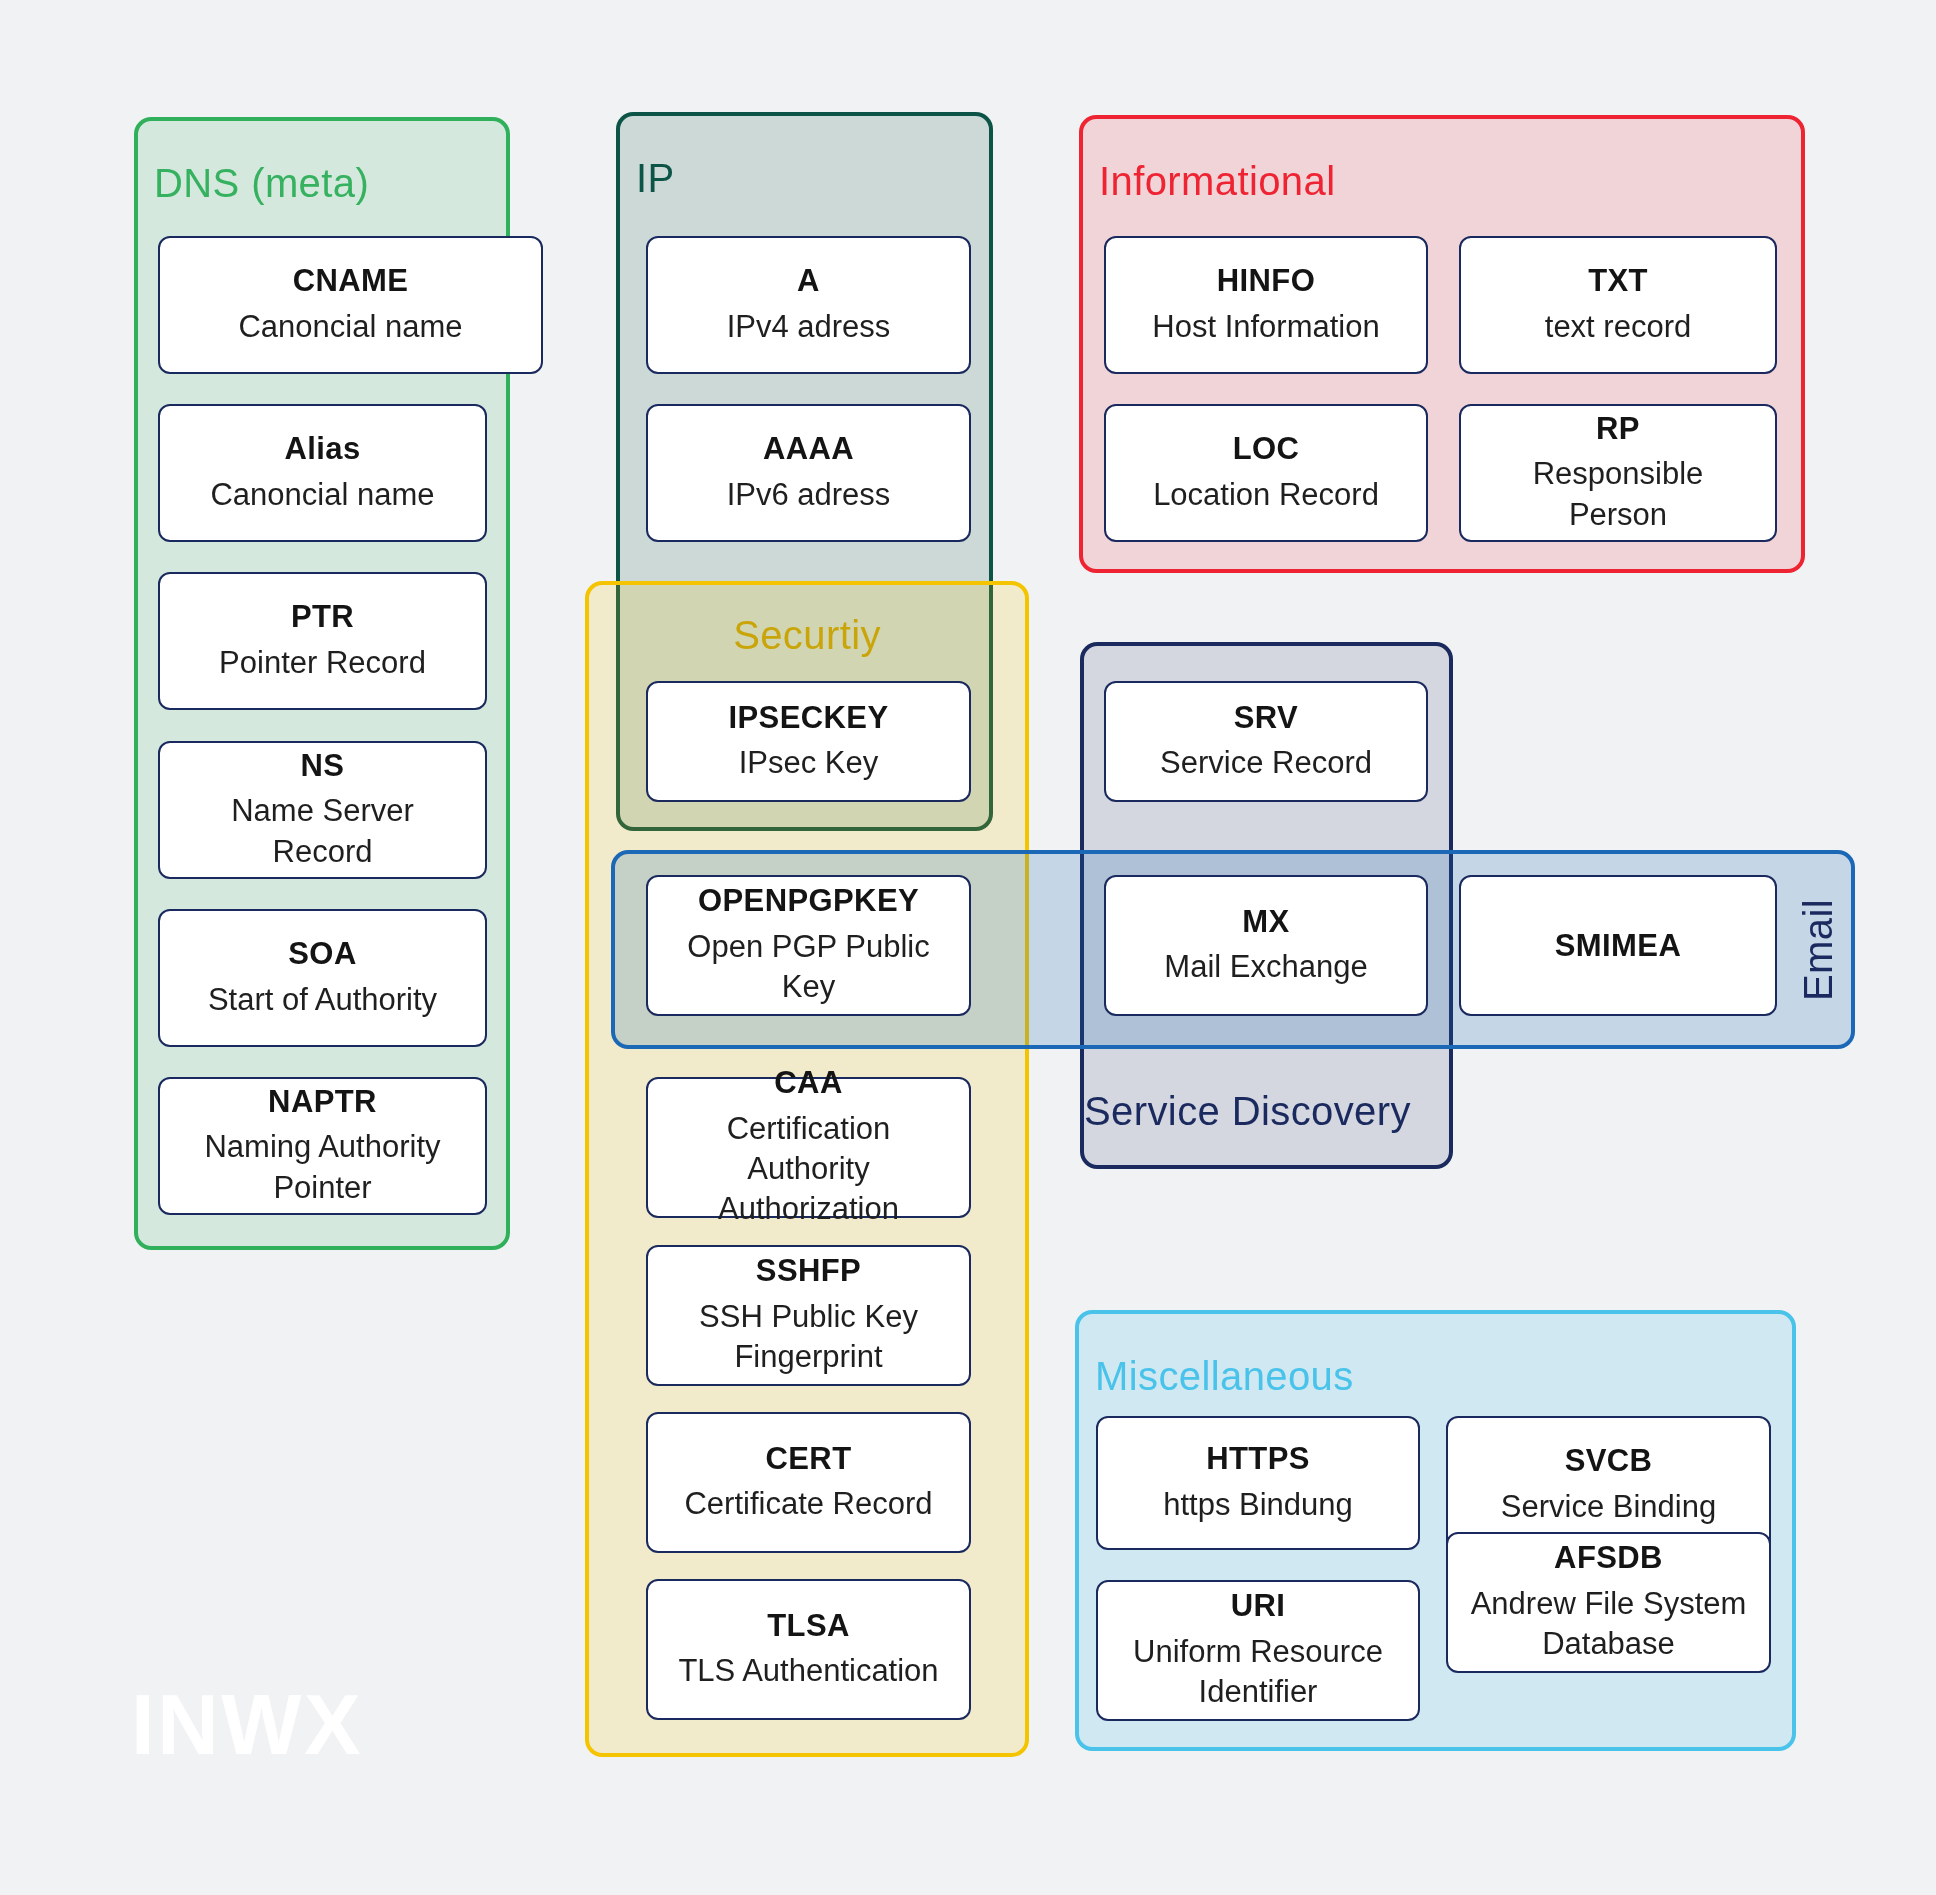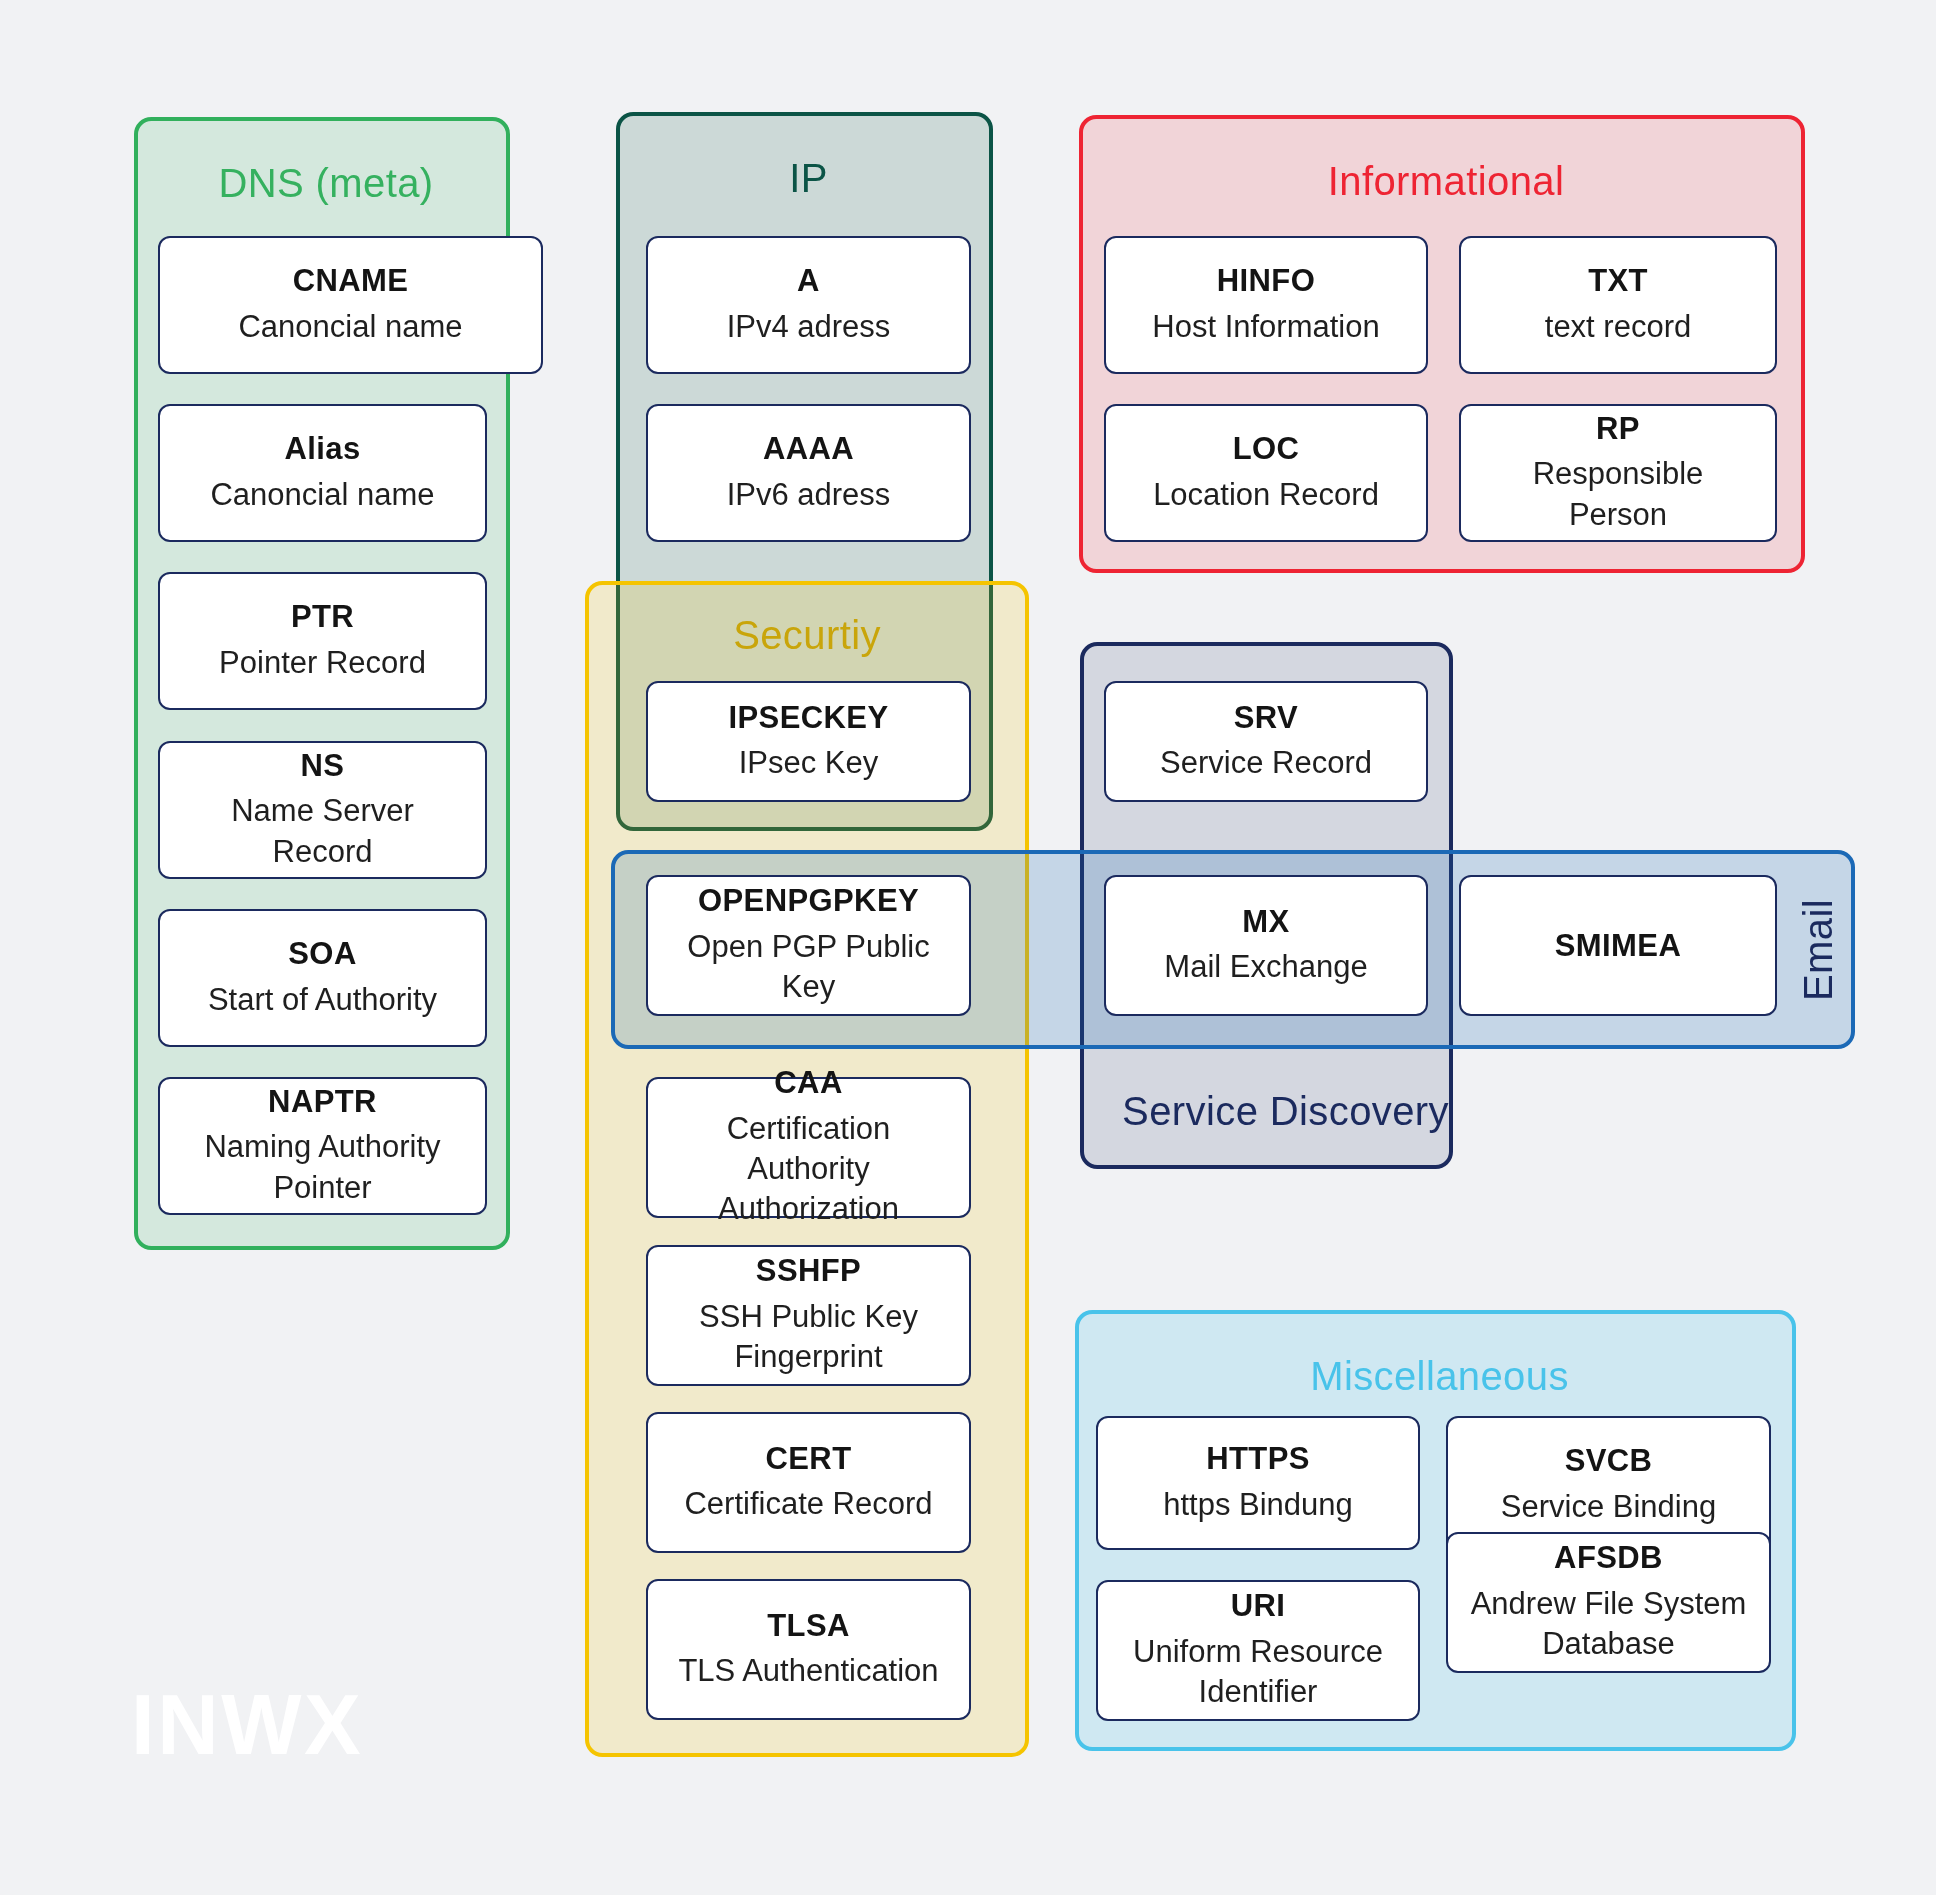--- a/index.html
+++ b/index.html
@@ -26,37 +26,37 @@
   }
   .group-title {
     font-size: 40px;
     font-weight: 500;
     letter-spacing: 0.4px;
     white-space: nowrap;
   }
   .group-title--top {
     position: absolute;
     top: 40px;
-    left: 4px;
+    left: 16px;
     width: 100%;
-    text-align: center;
+    text-align: left;
   }
   .group-title--top-tight {
     position: absolute;
     top: 28px;
     left: 0;
     width: 100%;
     text-align: center;
   }
   .group-title--bottom {
     position: absolute;
     bottom: 31px;
     left: 0;
     width: 100%;
-    text-align: right;
+    text-align: left;
   }
   .group-title--vertical {
     position: absolute;
     right: 10.4px;
     top: 50%;
     writing-mode: vertical-rl;
     transform: translateY(-50%) rotate(180deg);
   }
   .card {
     position: absolute;

